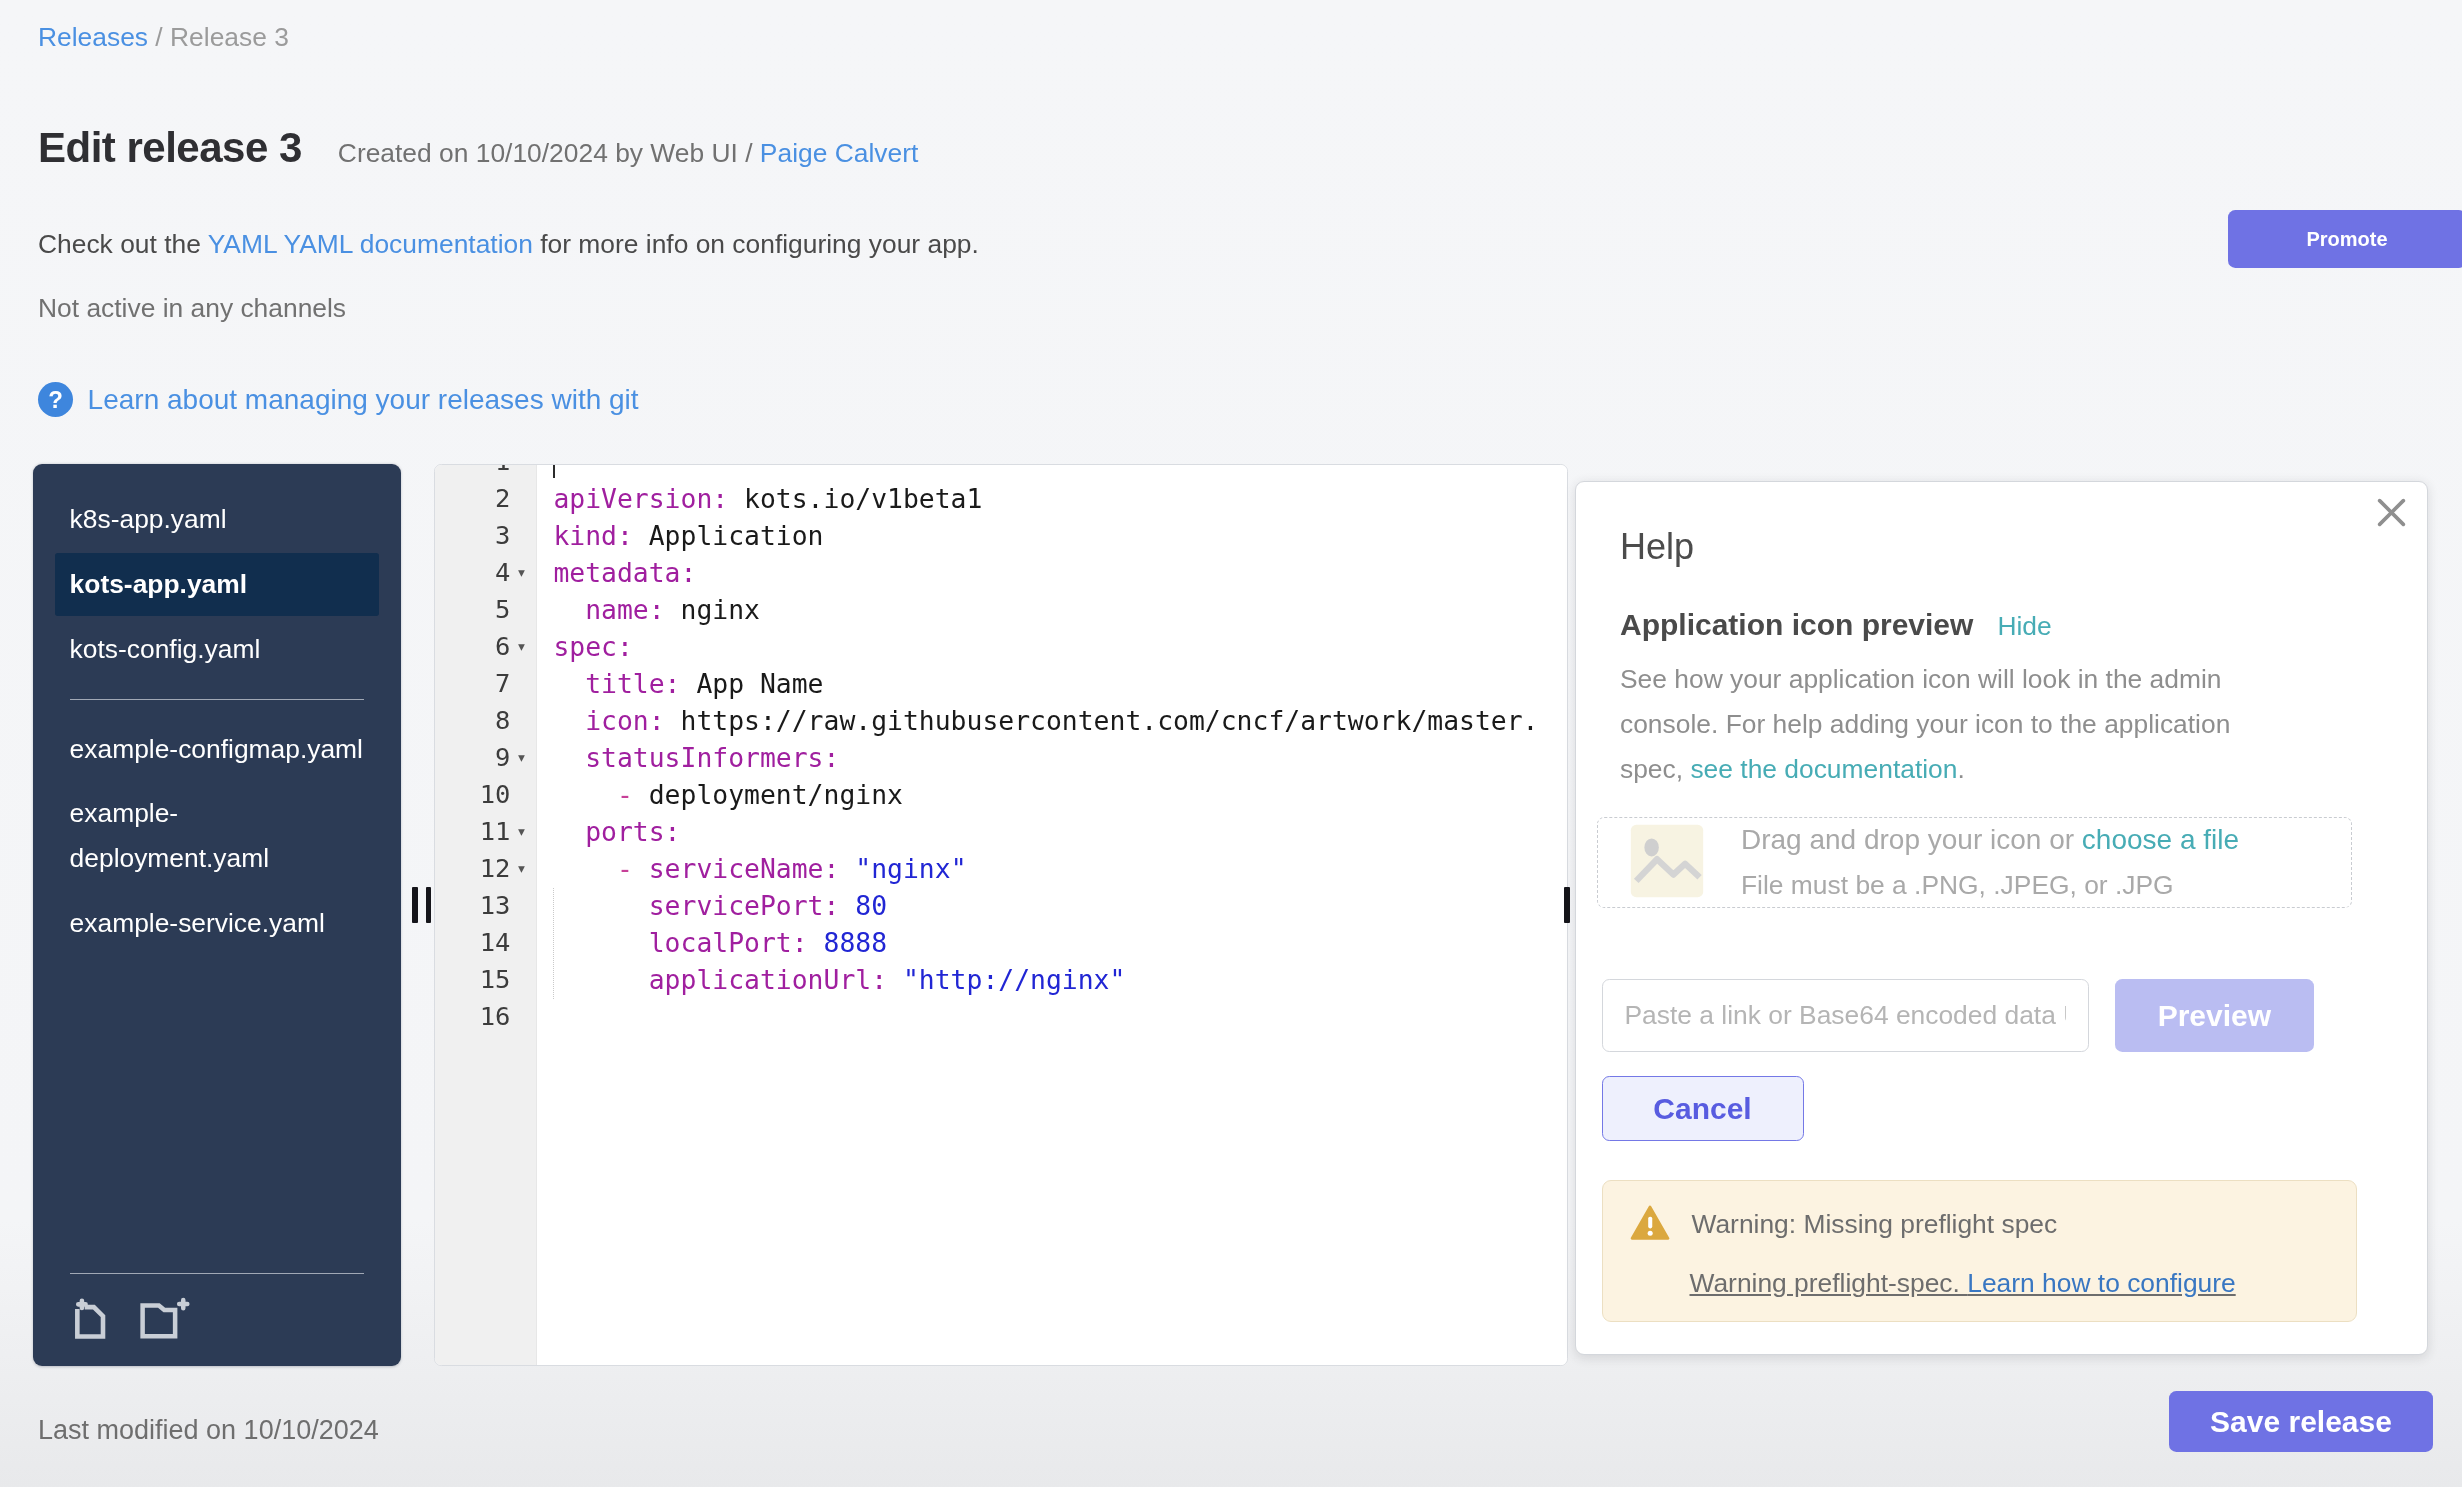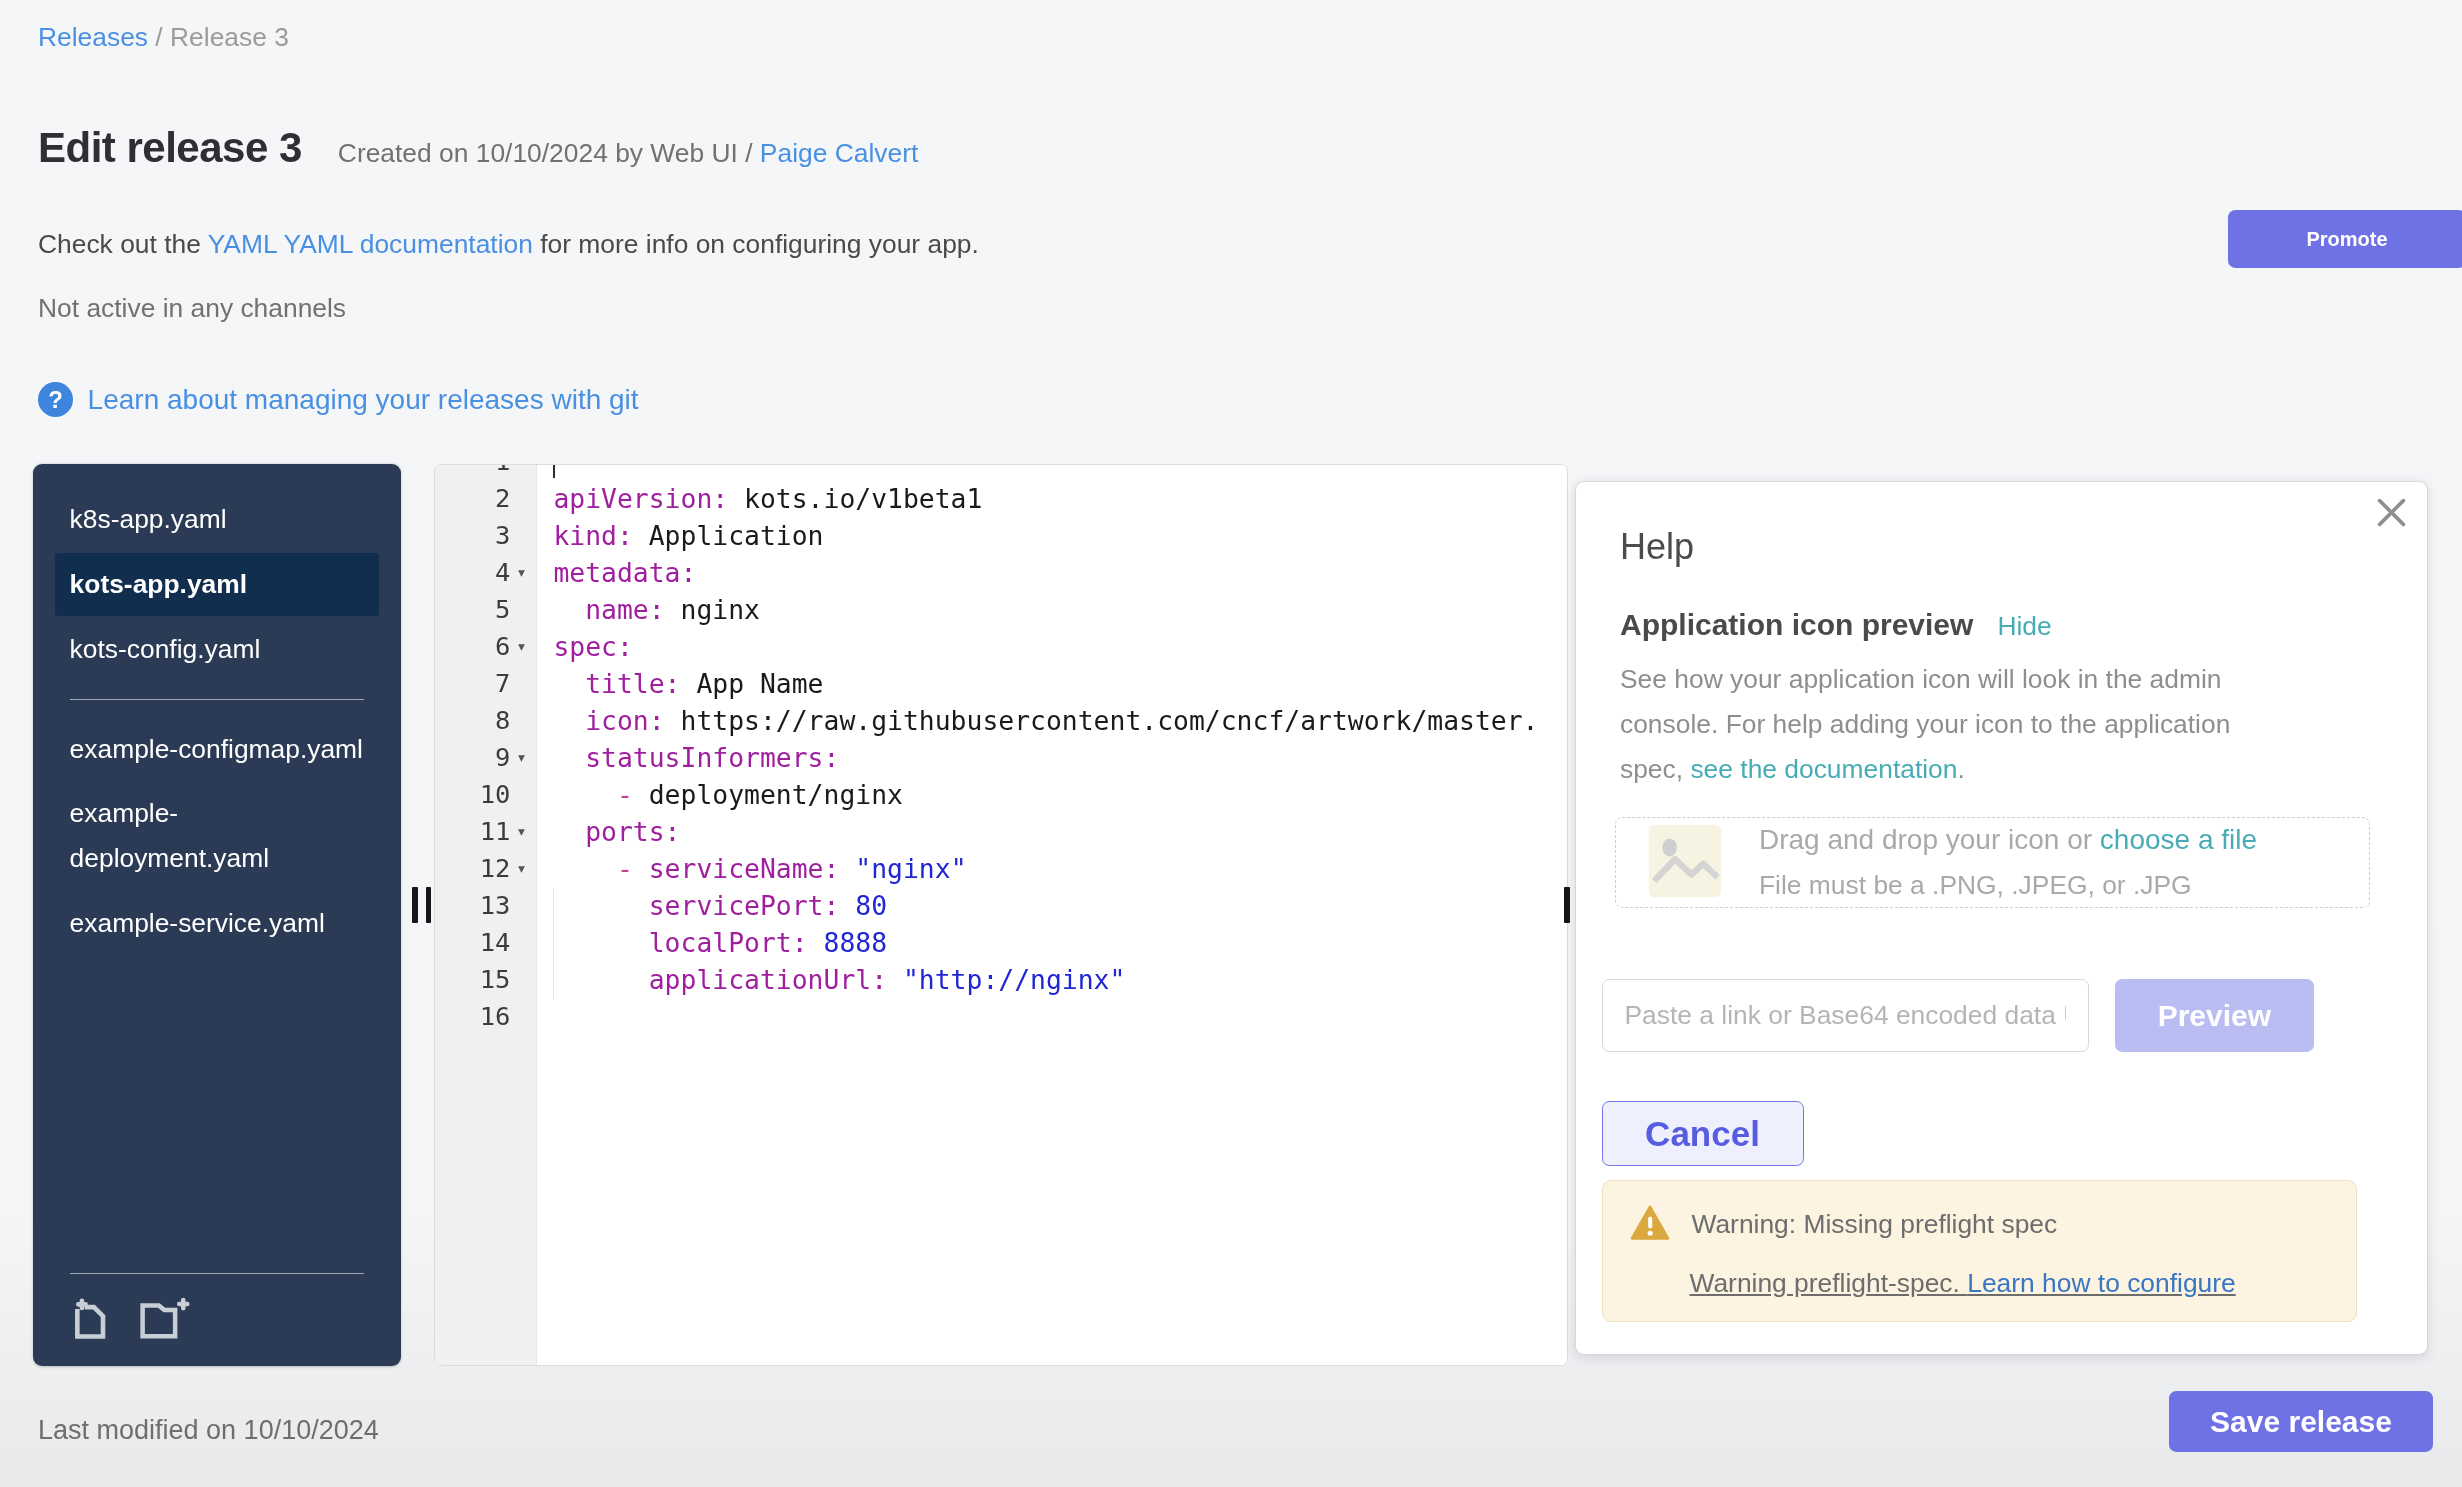--- a/index.html
+++ b/index.html
@@ -77,34 +77,34 @@
     border-radius:9px;box-shadow:0 2.7px 11px rgba(50,50,60,.14);box-sizing:border-box;overflow:hidden;}
   .help-close{position:absolute;top:12.7px;right:18px;width:36px;height:36px;display:flex;align-items:center;
     justify-content:center;cursor:pointer;}
   .help-title{position:absolute;left:44px;top:44px;font-size:36px;color:#4c4c4c;font-weight:400;}
   .help-sec-row{position:absolute;left:44px;top:126px;display:flex;align-items:baseline;}
   .help-sec-title{font-size:30px;font-weight:700;color:#4a4a4a;}
   .hide-link{font-size:26.4px;color:#47acb5;margin-left:24px;}
   .help-para{position:absolute;left:44px;top:175px;width:652px;font-size:26.4px;line-height:45px;color:#8e8e8e;}
   .teal-link{color:#47acb5;}
 
-  .dropzone{position:absolute;left:39px;top:335px;width:755px;height:91px;border:1.8px dashed #c9ccd1;
+  .dropzone{position:absolute;left:21px;top:335px;width:755px;height:91px;border:1.8px dashed #c9ccd1;
     border-radius:7.3px;display:flex;align-items:center;padding-left:31px;box-sizing:border-box;cursor:pointer;}
   .dz-text{margin-left:36px;}
   .dz-line1{font-size:28px;color:#a9a9a9;}
   .dz-line1 .choose-link{color:#47acb5;}
   .dz-line2{font-size:26.4px;color:#a9a9a9;margin-top:14.6px;}
 
   .icon-url-row{position:absolute;left:25.5px;top:497px;display:flex;}
   .icon-url-input{width:487px;height:73px;border:1.8px solid #d4d7dc;border-radius:7.3px;box-sizing:border-box;
     font-family:"Liberation Sans",sans-serif;font-size:26.4px;color:#4a4a4a;padding:0 22px;outline:none;}
   .icon-url-input::placeholder{color:#b5b5b5;}
   .preview-btn{margin-left:26.4px;width:199px;height:73px;background:#babdf2;font-size:30px;}
-  .cancel-btn{position:absolute;left:25.5px;top:619px;width:202px;height:65px;background:#eef0fd;
-    border:1.8px solid #7478e6;border-radius:7.3px;color:#585ce0;font-weight:700;font-size:35px;
+  .cancel-btn{position:absolute;left:25.5px;top:594px;width:202px;height:65px;background:#eef0fd;
+    border:1.8px solid #7478e6;border-radius:7.3px;color:#585ce0;font-weight:700;font-size:30px;
     display:flex;align-items:center;justify-content:center;cursor:pointer;box-sizing:border-box;
     font-family:"Liberation Sans",sans-serif;}
 
   .warning-box{position:absolute;left:25.5px;top:698px;width:755px;box-sizing:border-box;background:#fcf3e1;
     border:0.9px solid #ecdfc2;border-radius:9px;padding:24px 27px 22px 27px;}
   .warning-row{display:flex;align-items:center;}
   .warning-text{font-size:26.4px;color:#6d6d6d;margin-left:22px;}
   .warning-sub{font-size:26.4px;color:#6d6d6d;margin:24px 0 0 60px;text-decoration:underline;}
   .warning-sub .warn-link{color:#3977c2;}
 

